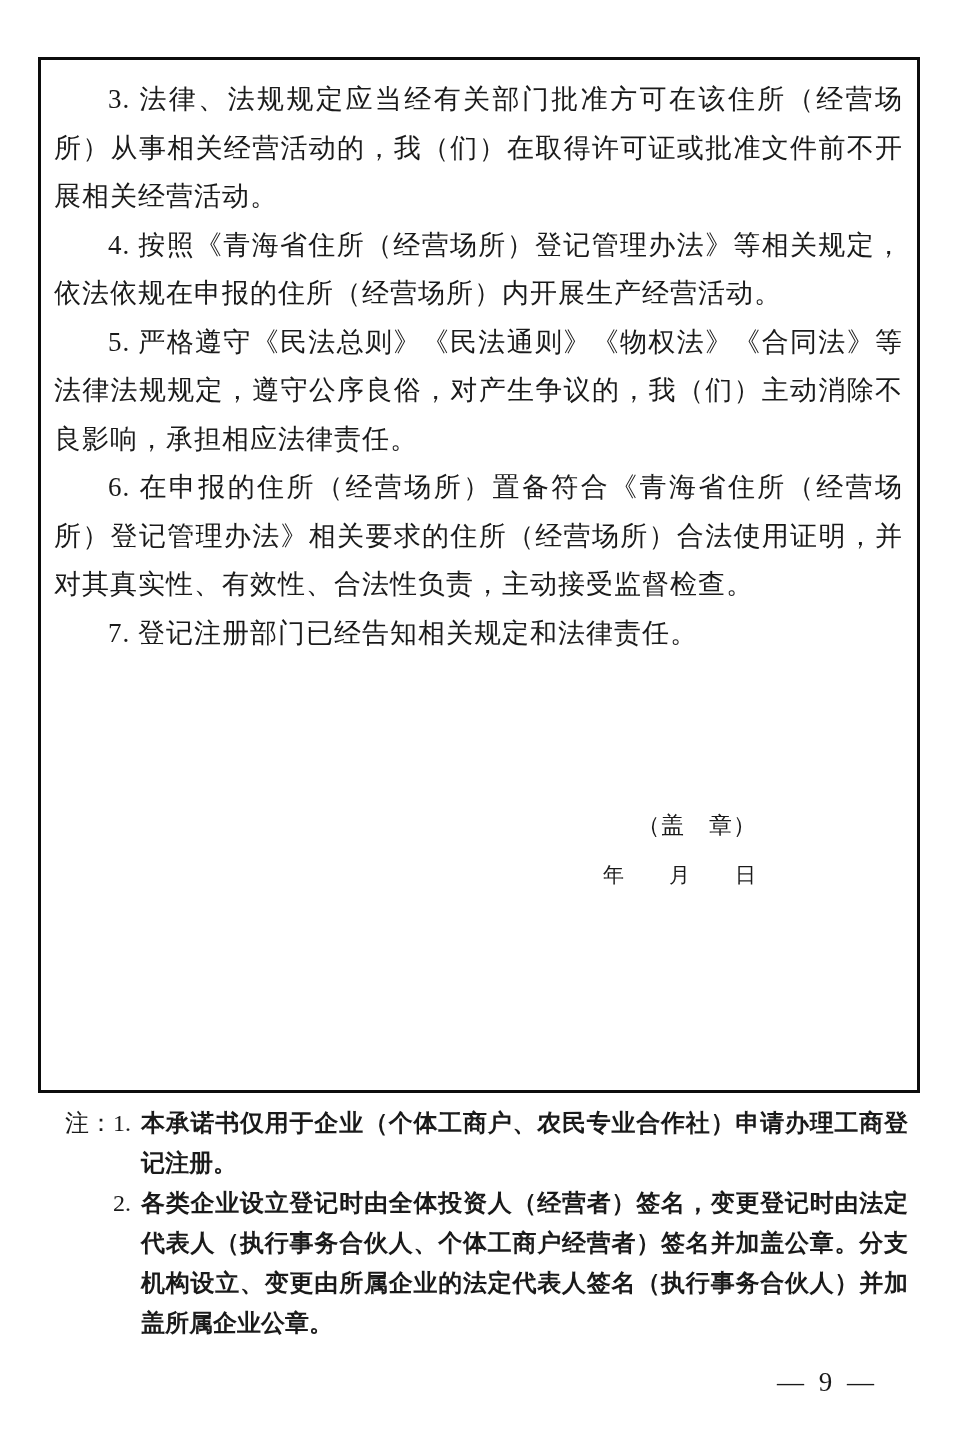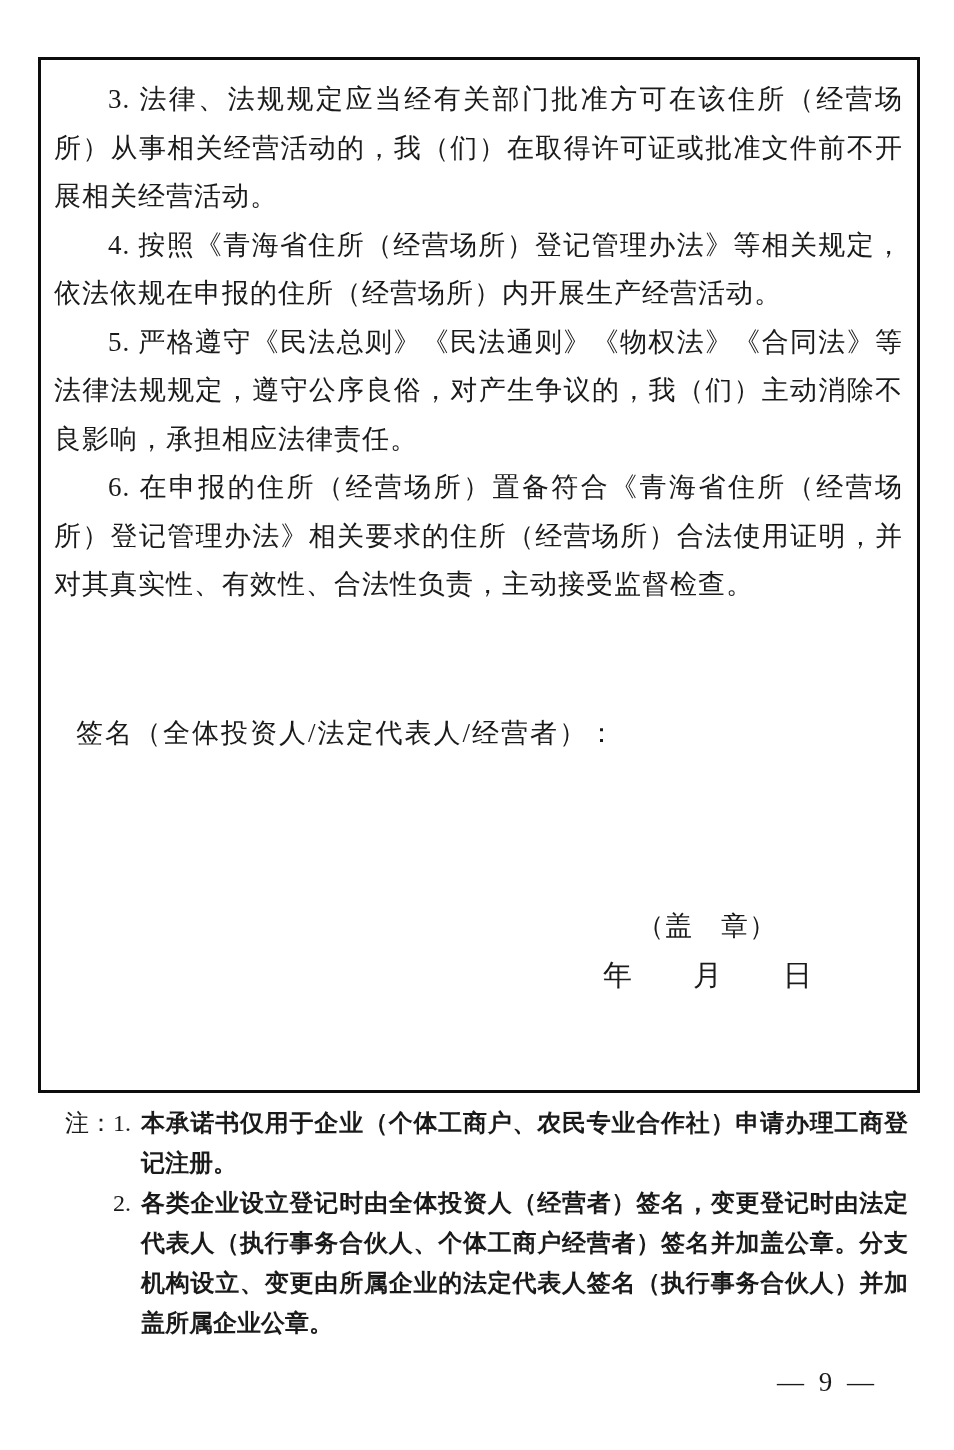--- a/index.html
+++ b/index.html
@@ -33,27 +33,27 @@
   .signature-line {
     margin-top: 100px;
     padding-left: 22px;
     font-size: 27px;
     line-height: 48.5px;
     letter-spacing: 2px;
   }
   .seal-line {
     margin-top: 145px;
     padding-left: 583px;
-    font-size: 27px;
+    font-size: 23px;
     line-height: 48.5px;
     letter-spacing: 1px;
   }
   .date-line {
     padding-left: 549px;
-    font-size: 29px;
+    font-size: 21px;
     line-height: 48.5px;
     letter-spacing: 1px;
   }
   .notes {
     position: absolute;
     left: 65px;
     top: 1103px;
     width: 843px;
     display: flex;
     align-items: flex-start;
@@ -81,22 +81,22 @@
 </head>
 <body>
 
 <div class="page">
 
   <div class="commitment-box">
     <p class="para">3. 法律、法规规定应当经有关部门批准方可在该住所（经营场所）从事相关经营活动的，我（们）在取得许可证或批准文件前不开展相关经营活动。</p>
     <p class="para">4. 按照《青海省住所（经营场所）登记管理办法》等相关规定，依法依规在申报的住所（经营场所）内开展生产经营活动。</p>
     <p class="para">5. 严格遵守《民法总则》《民法通则》《物权法》《合同法》等法律法规规定，遵守公序良俗，对产生争议的，我（们）主动消除不良影响，承担相应法律责任。</p>
     <p class="para">6. 在申报的住所（经营场所）置备符合《青海省住所（经营场所）登记管理办法》相关要求的住所（经营场所）合法使用证明，并对其真实性、有效性、合法性负责，主动接受监督检查。</p>
+    <p class="para">7. 登记注册部门已经告知相关规定和法律责任。</p>
 
-    <div class="signature-line">签名（全体投资人/法定代表人/经营者）：</div>
 
     <div class="seal-line">（盖　章）</div>
     <div class="date-line">年　　月　　日</div>
   </div>
 
   <div class="notes">
     <div class="notes-label">注：</div>
     <div class="notes-list">
       <div class="note-item">
         <span class="note-num">1.</span>

